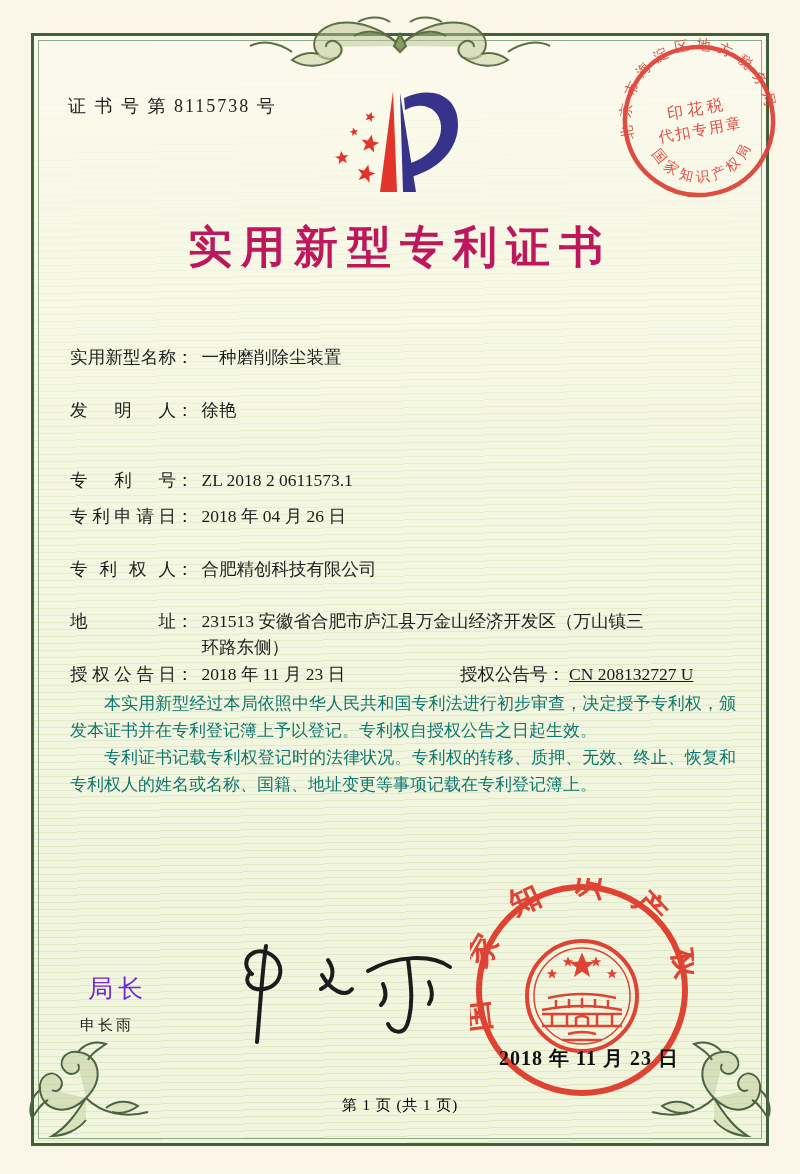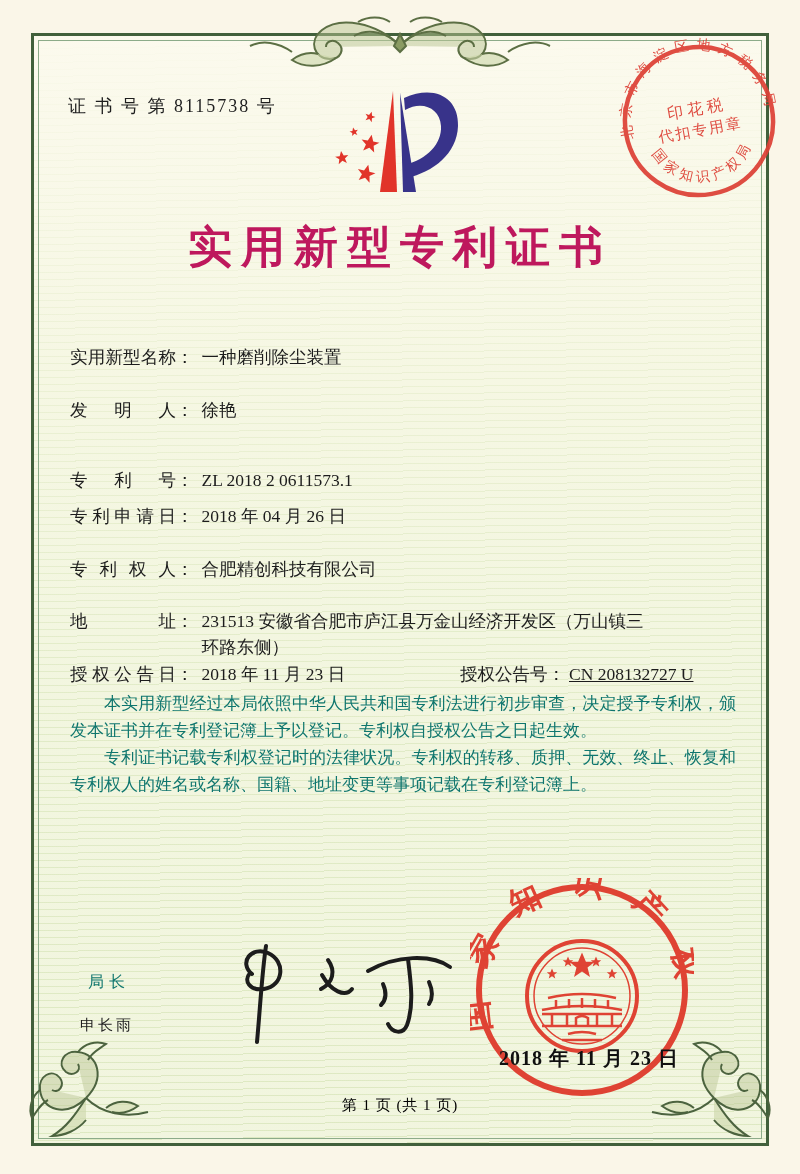--- a/index.html
+++ b/index.html
@@ -56,21 +56,21 @@
   }
   .field-colon{display:inline-block;vertical-align:top;}
   .field-value{display:inline-block;vertical-align:top;margin-left:8px;}
   .field-value.wrap{white-space:normal;max-width:446px;}
   .paragraphs{
     left:70px;top:690px;width:666px;
     font-size:17px;line-height:27px;color:#0f766e;
     text-align:justify;
   }
   .paragraphs p{margin:0;text-indent:2em;}
-  .sig-title{left:88px;top:972px;font-size:16px;letter-spacing:5px;color:#0f766e;}
+  .sig-title{left:88px;top:972px;font-size:25px;letter-spacing:5px;color:#6d28d9;}
   .sig-name{left:80px;top:1016px;font-size:15px;letter-spacing:3px;color:#1c1c1c;}
   .seal-date{
     left:499px;top:1045px;
     font-size:20px;letter-spacing:1px;color:#101010;font-weight:600;
   }
   .footer{
     left:0;top:1096px;width:100%;text-align:center;
     font-size:15px;letter-spacing:1px;color:#000000;
   }
   .tax-stamp{left:616px;top:38px;transform:rotate(-10deg);opacity:.93;}

